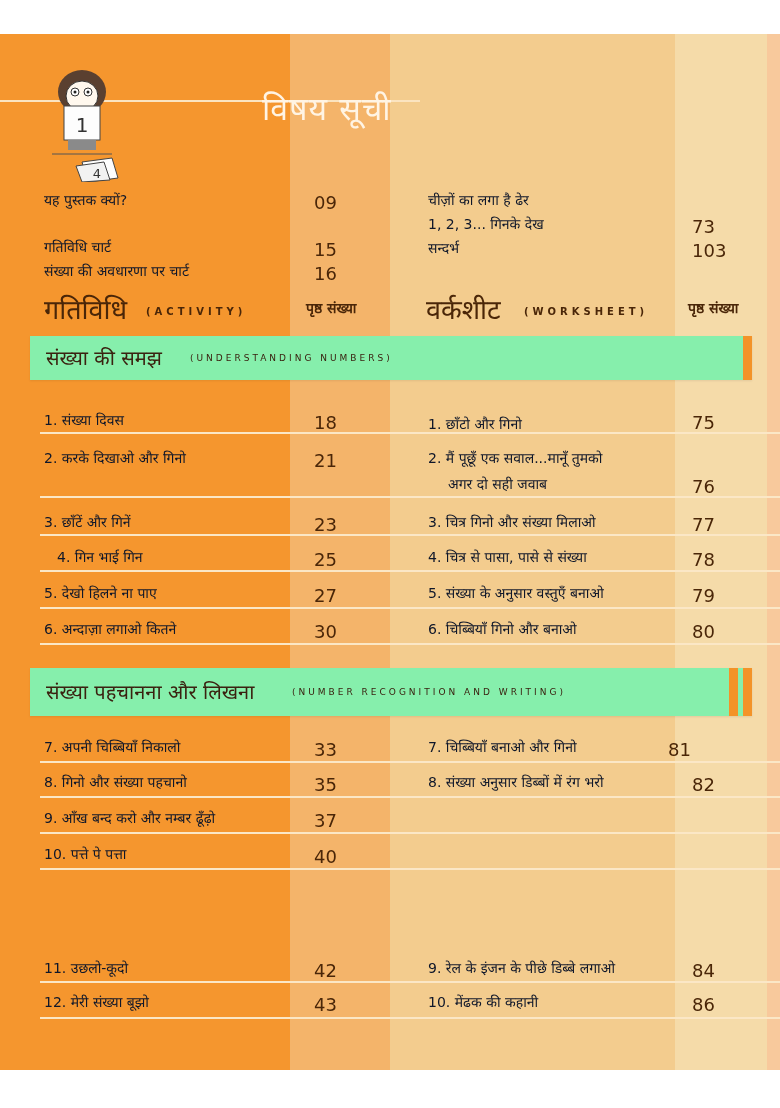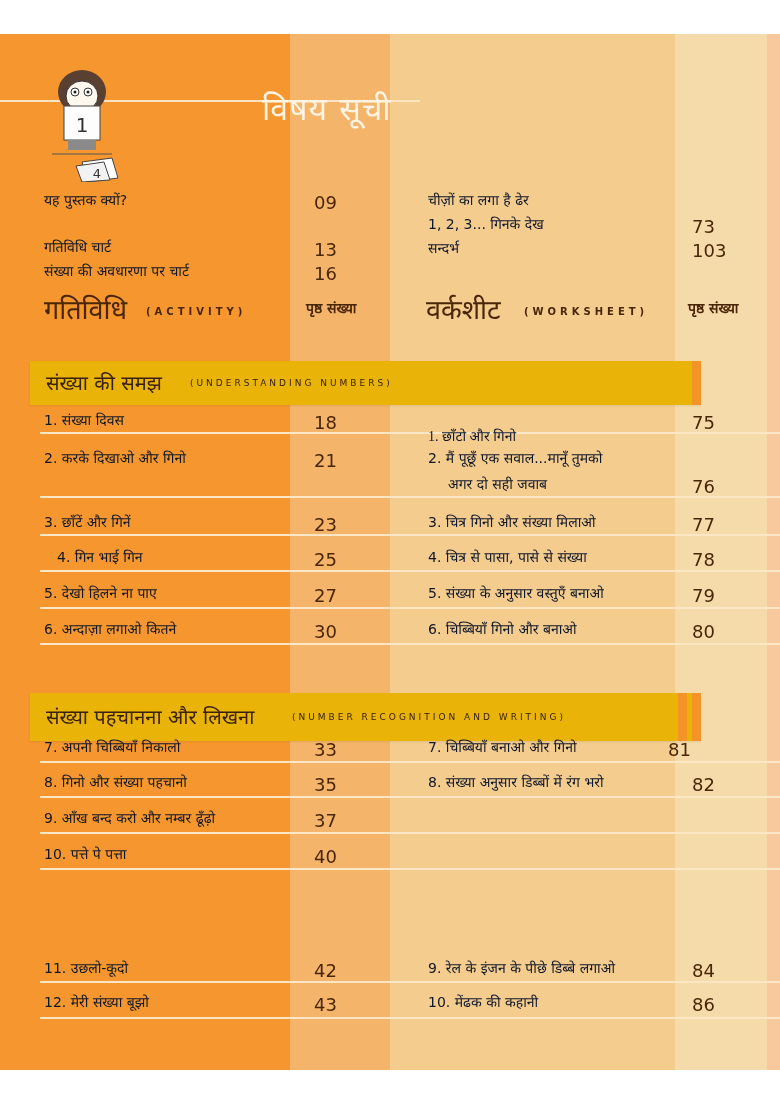--- a/index.html
+++ b/index.html
@@ -17,21 +17,21 @@
   .title { position:absolute; left:262px; top:52px; font-size:32px; color:#fff4e4; letter-spacing:1px; }
 
   .mascot { position:absolute; left:42px; top:28px; width:90px; height:120px; }
 
   .txt { position:absolute; font-size:14px; color:#0f172a; white-space:nowrap; }
   .num { position:absolute; font-size:18px; color:#4a2608; }
   .hdr-big { position:absolute; font-size:27px; color:#4a2608; }
   .hdr-small { position:absolute; font-size:10px; font-weight:bold; letter-spacing:4px; color:#4a2608; }
   .hdr-page { position:absolute; font-size:14px; color:#4a2608; font-weight:bold; }
 
-  .section { position:absolute; left:30px; width:671px; background:#eab308; box-shadow:0 1px 2px rgba(0,0,0,0.08);margin-top:25px; }
+  .section { position:absolute; left:30px; width:722px; background:#86efac; box-shadow:0 1px 2px rgba(0,0,0,0.08); }
   .section .sh { position:absolute; left:16px; font-size:20px; color:#3a2210; white-space:nowrap; }
   .section .se { position:absolute; font-size:9px; letter-spacing:3px; color:#3a2210; white-space:nowrap; }
   .bars { position:absolute; right:0; top:0; display:flex; gap:5px; }
   .bars span { display:block; width:9px; background:#f39328; }
 
   .rowline { position:absolute; height:2px; background:#fbe7c6; }
 </style>
 </head>
 <body>
 
@@ -58,21 +58,21 @@
     <polygon points="40,100 70,96 76,116 46,120" fill="#fdfdfd" stroke="#444"></polygon>
     <polygon points="34,104 62,100 68,118 40,120" fill="#f2f2f2" stroke="#444"></polygon>
     <text x="55" y="116" text-anchor="middle" font-size="13" fill="#333" font-family="DejaVu Sans, sans-serif">4</text>
   </svg>
 
   <div class="title">विषय सूची</div>
 
   <div class="txt" style="left:44px;top:156px;">यह पुस्तक क्यों?</div>
   <div class="num" style="left:314px;top:158px;">09</div>
   <div class="txt" style="left:44px;top:203px;">गतिविधि चार्ट</div>
-  <div class="num" style="left:314px;top:205px;">13</div>
+  <div class="num" style="left:314px;top:205px;">15</div>
   <div class="txt" style="left:44px;top:227px;">संख्या की अवधारणा पर चार्ट</div>
   <div class="num" style="left:314px;top:229px;">16</div>
 
   <div class="txt" style="left:428px;top:156px;">चीज़ों का लगा है ढेर</div>
   <div class="txt" style="left:428px;top:180px;">1, 2, 3... गिनके देख</div>
   <div class="num" style="left:692px;top:182px;">73</div>
   <div class="txt" style="left:428px;top:204px;">सन्दर्भ</div>
   <div class="num" style="left:692px;top:206px;">103</div>
 
   <div class="hdr-big" style="left:44px;top:256px;">गतिविधि</div>
@@ -102,21 +102,21 @@
   <div class="txt" style="left:44px;top:513px;margin-left:13px;">4. गिन भाई गिन</div>
   <div class="num" style="left:314px;top:515px;">25</div>
   <div class="rowline" style="left:40px;top:536px;width:740px;"></div>
   <div class="txt" style="left:44px;top:549px;">5. देखो हिलने ना पाए</div>
   <div class="num" style="left:314px;top:551px;">27</div>
   <div class="rowline" style="left:40px;top:573px;width:740px;"></div>
   <div class="txt" style="left:44px;top:585px;">6. अन्दाज़ा लगाओ कितने</div>
   <div class="num" style="left:314px;top:587px;">30</div>
   <div class="rowline" style="left:40px;top:609px;width:740px;"></div>
 
-  <div class="txt" style="left:428px;top:392px;font-family:Liberation Serif, serif;">1. छाँटो और गिनो</div>
+  <div class="txt" style="left:428px;top:380px;">1. छाँटो और गिनो</div>
   <div class="num" style="left:692px;top:378px;">75</div>
   <div class="txt" style="left:428px;top:414px;text-align:right;">2. मैं पूछूँ एक सवाल...मानूँ तुमको</div>
   <div class="txt" style="left:448px;top:440px;">अगर दो सही जवाब</div>
   <div class="num" style="left:692px;top:442px;">76</div>
   <div class="txt" style="left:428px;top:478px;">3. चित्र गिनो और संख्या मिलाओ</div>
   <div class="num" style="left:692px;top:480px;">77</div>
   <div class="txt" style="left:428px;top:513px;">4. चित्र से पासा, पासे से संख्या</div>
   <div class="num" style="left:692px;top:515px;">78</div>
   <div class="txt" style="left:428px;top:549px;">5. संख्या के अनुसार वस्तुएँ बनाओ</div>
   <div class="num" style="left:692px;top:551px;">79</div>

